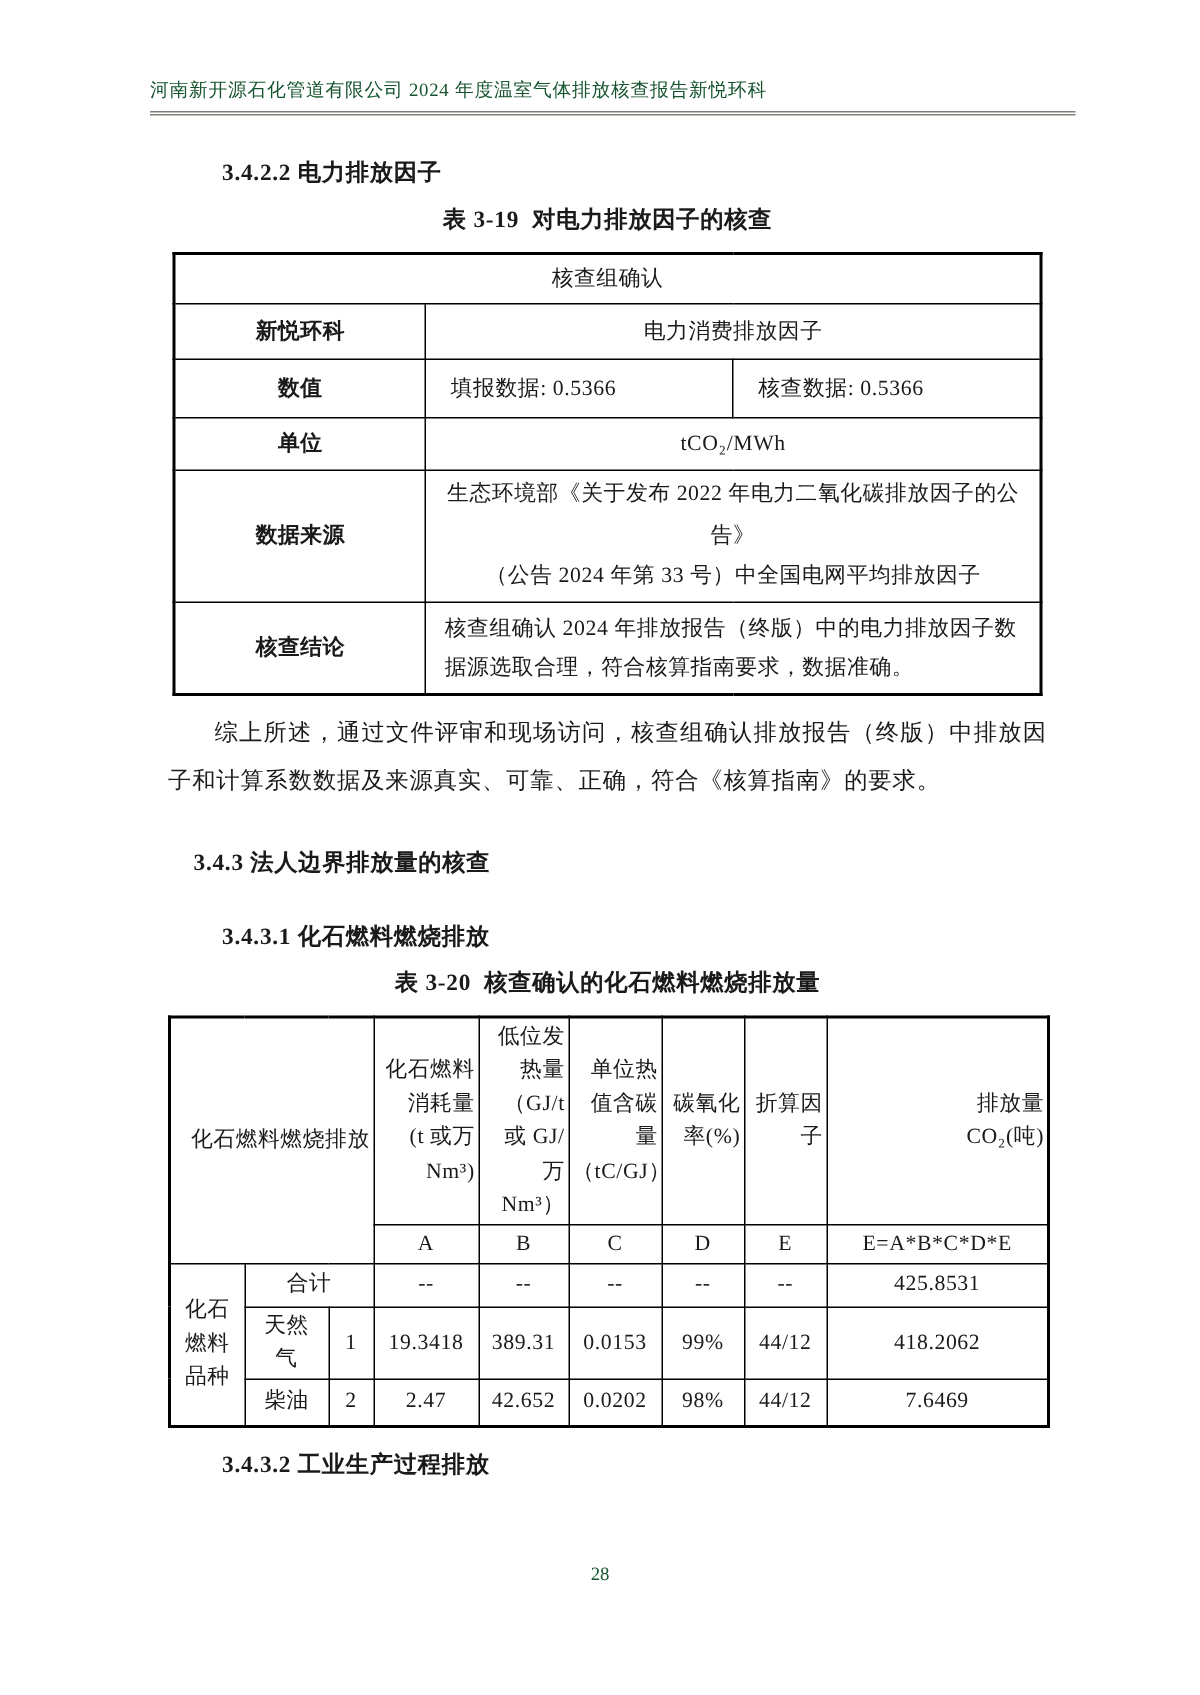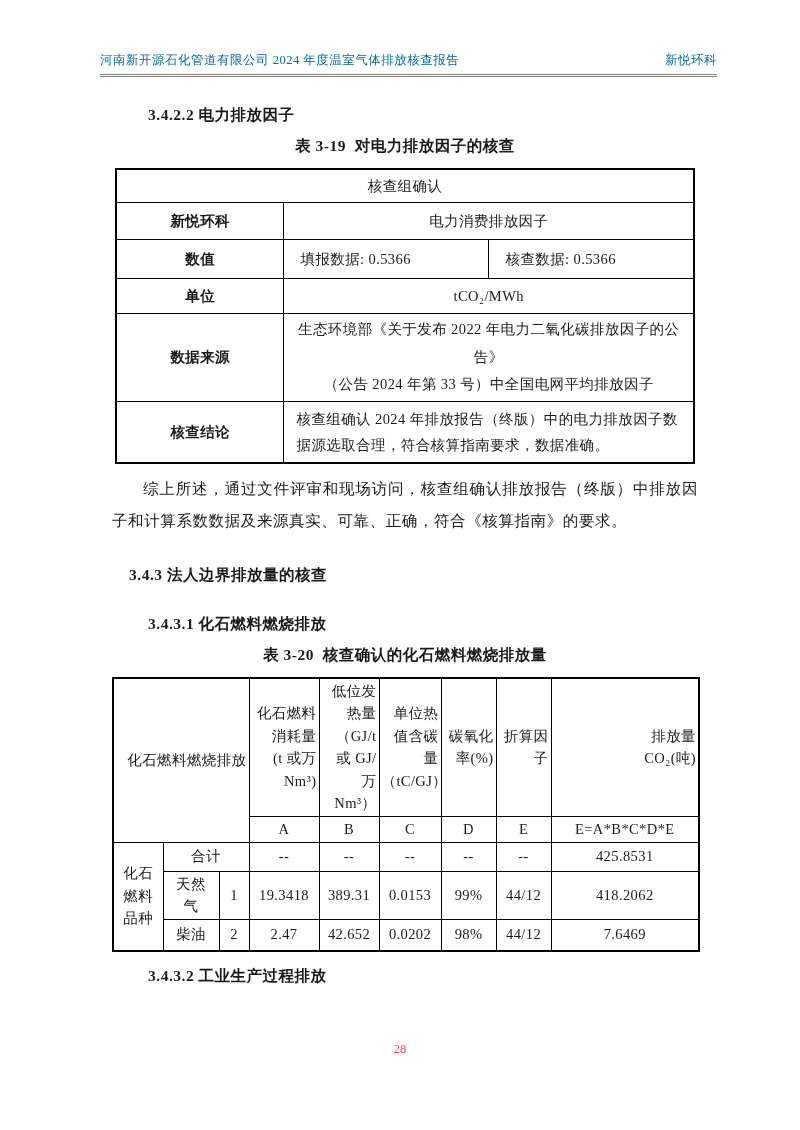--- a/index.html
+++ b/index.html
@@ -4,23 +4,23 @@
 <style>
   html,body { margin:0; padding:0; }
   body {
     width:800px; height:1130px; background:#ffffff; position:relative;
     font-family:"Liberation Serif","DejaVu Serif",serif;
     color:#1a1a1a; overflow:hidden;
   }
   
   .page-header {
     margin:0 83px 0 100px; padding-top:52px; padding-bottom:5px;
-    display:flex; justify-content:space-between; align-items:flex-end;
+    display:flex; justify-content:flex-start; align-items:flex-end;
     border-bottom:3px double #7d8278;
-    font-size:12.5px; color:#0369a1; letter-spacing:0.5px;
+    font-size:12.5px; color:#14532d; letter-spacing:0.5px;
   }
   
   .content { margin:0 102px 0 112px; width:586px; }
   .sec-heading {
     font-weight:bold; font-size:15.5px; letter-spacing:0.5px;
     margin:28px 0 0 36px;
   }
   .tbl-caption {
     text-align:center; font-weight:bold; font-size:15.5px;
     letter-spacing:0.5px; margin:10px 0 11px 0; white-space:pre-wrap;
@@ -55,21 +55,21 @@
   .t20 { width:586px; margin:0 auto; }
   .t20 .r-head td { height:120px;text-align:right; }
   .t20 .r-letters td { height:23px; }
   .t20 .r-total td { height:26px;margin-top:48px; }
   .t20 .r-gas td { height:40px; }
   .t20 .r-diesel td { height:28px; }
   .t20 td { padding:1px 2px; }
   
   .page-num {
     position:absolute; left:0; right:0; top:1042px;
-    text-align:center; font-size:12.5px; color:#ef4444;
+    text-align:center; font-size:12.5px; color:#14532d;
   }
 </style>
 </head>
 <body>
 
 <div class="page-header">
   <span>河南新开源石化管道有限公司 2024 年度温室气体排放核查报告</span>
   <span>新悦环科</span>
 </div>
 

